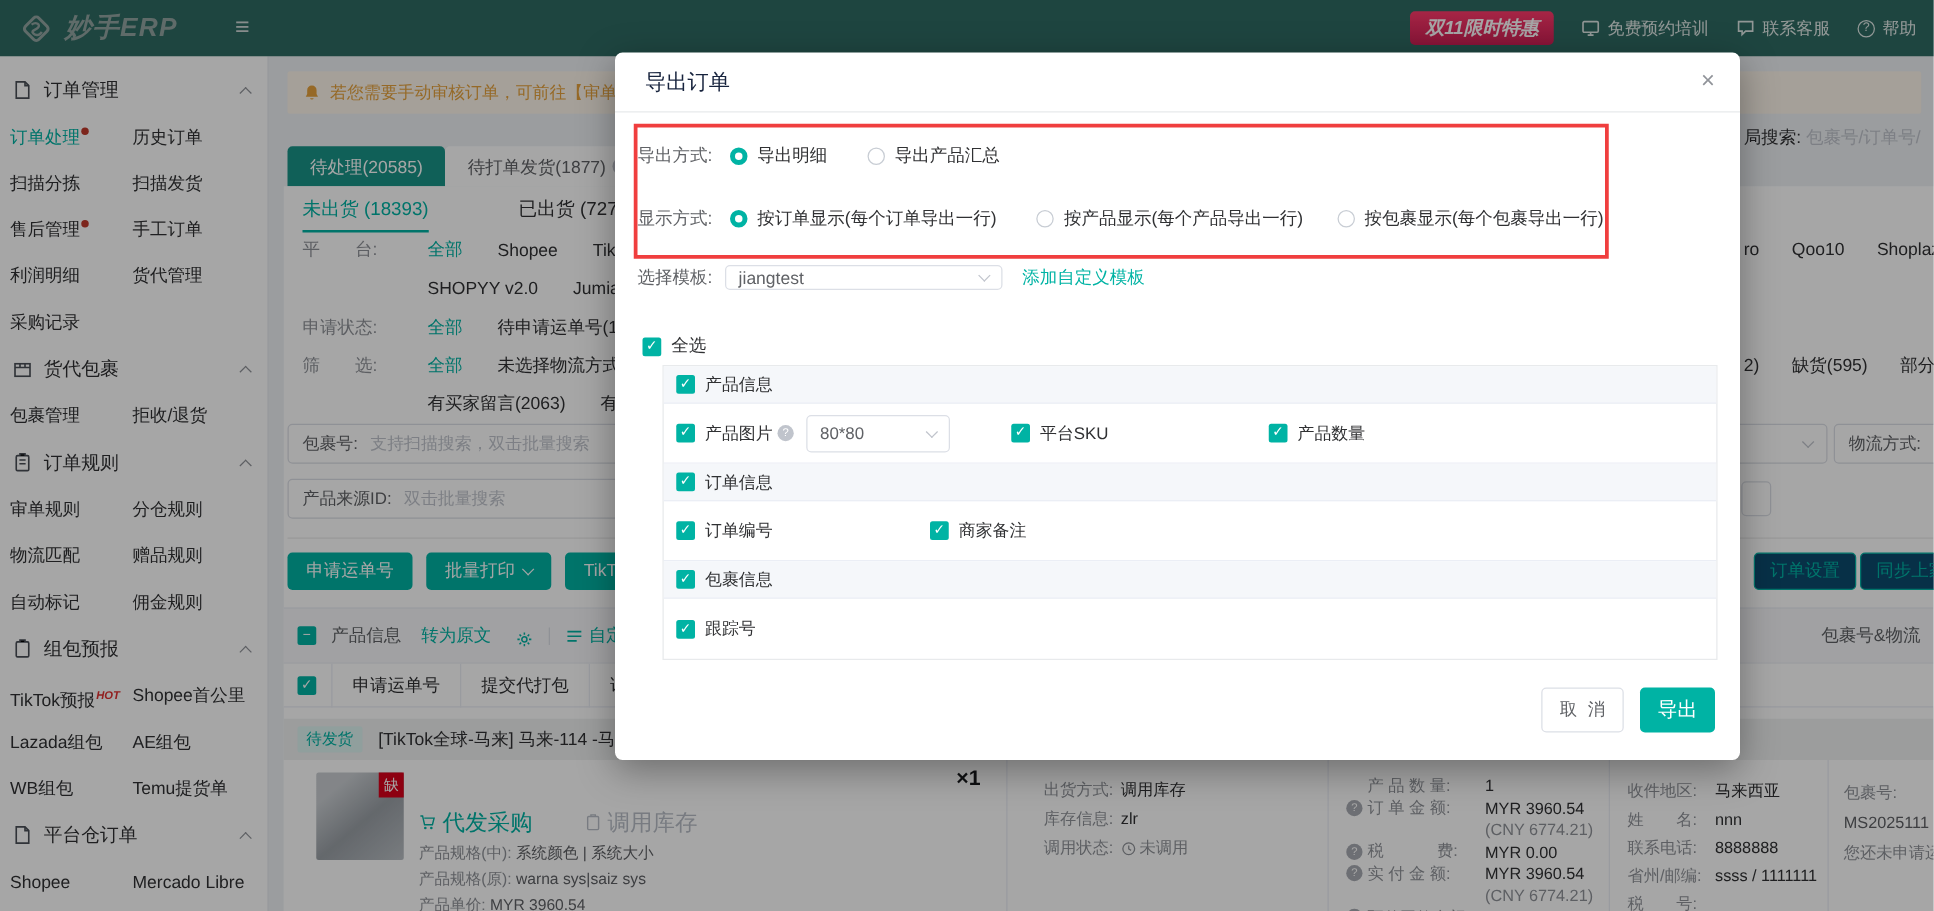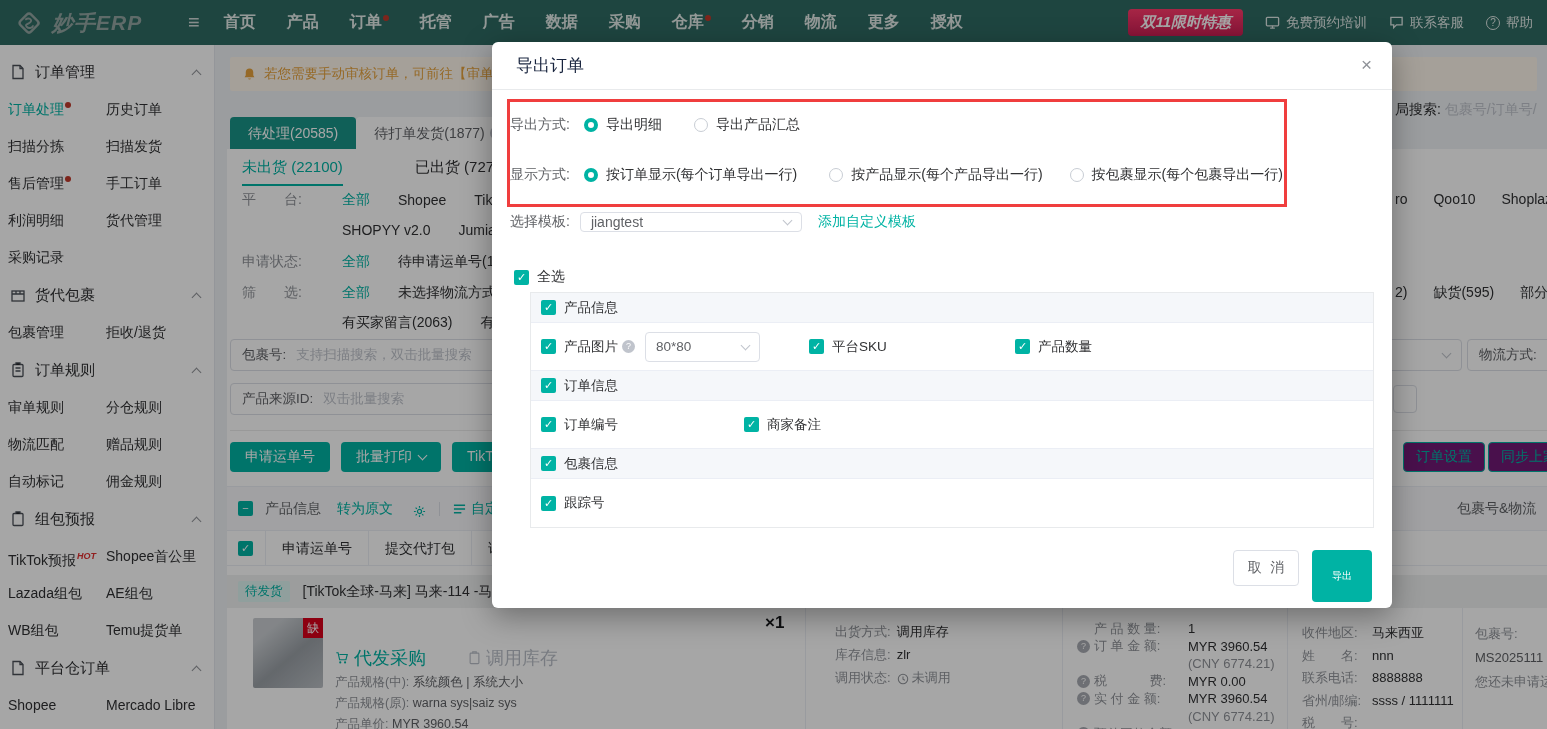--- a/index.html
+++ b/index.html
@@ -6,21 +6,21 @@
     --accent:#00b3a4; --nav-bg:#2f6b63; --tab-active:#1a9488; --annotation:#f03e3e;
     --promo-from:#ff3a6b; --promo-to:#cf1f55; --notice-bg:#fdf6ec; --notice-text:#e6a23c; --danger:#d9001b;
   }
   *{box-sizing:border-box;margin:0;padding:0}
   html,body{width:1547px;height:729px;overflow:hidden}
   body{font-family:"Liberation Sans","DejaVu Sans",sans-serif;font-size:14px;color:#303133;background:#fff;position:relative}
   svg{display:inline-block;vertical-align:middle}
 
   
   .nav{position:absolute;left:0;top:0;right:0;height:45px;background:var(--nav-bg);display:flex;align-items:center;padding:0 14px;z-index:10}
-  .logo{display:flex;align-items:center;gap:8px;width:168px}
+  .logo{display:flex;align-items:flex-start;gap:8px;width:168px}
   .logo-text{font-size:21px;font-weight:bold;font-style:italic;color:#93a5a2;letter-spacing:1px}
   .hamburger{color:#cfd8d7;font-size:20px;margin:0 10px 0 6px;cursor:pointer}
   .nav-items{display:flex;align-items:center;gap:31px;margin-left:14px}
   .nav-item{color:#e3ebe9;font-size:16px;font-weight:600;cursor:pointer;white-space:nowrap;position:relative}
   .rdot{display:inline-block;width:6px;height:6px;background:#c0392b;border-radius:50%;vertical-align:super;margin-left:1px}
   .nav-right{margin-left:auto;display:flex;align-items:center;gap:22px}
   .promo{background:linear-gradient(180deg,var(--promo-from),var(--promo-to));color:#fff;font-weight:bold;font-style:italic;font-size:15px;padding:4px 12px;border-radius:4px;cursor:pointer;white-space:nowrap}
   .nav-link{display:flex;align-items:center;gap:6px;color:#e3ebe9;font-size:13.5px;cursor:pointer;white-space:nowrap}
   .qcircle{display:inline-block;width:14px;height:14px;border-radius:50%;background:#a8abb2;color:#fff;font-size:10px;line-height:14px;text-align:center;font-style:normal}
   .qcircle.outline{background:transparent;border:1px solid #dfe8e6;color:#dfe8e6;line-height:12px}
@@ -53,21 +53,21 @@
   .flabel{color:#909399;width:100px;flex:none}
   .fall{color:var(--accent);margin-right:28px;cursor:pointer}
   .fopt{color:#303133;margin-right:28px;cursor:pointer}
   .frag{position:absolute;left:1180px;display:flex;gap:26px;font-size:14px;color:#303133;white-space:nowrap}
   .ibox{position:absolute;height:32px;border:1px solid #dcdfe6;border-radius:4px;background:#fff;display:flex;align-items:center;padding:0 11px;font-size:13.5px;white-space:nowrap;overflow:hidden}
   .ibox .lb{color:#606266;margin-right:10px}
   .selchv{margin-left:auto;border-color:#c0c4cc}
   .divline{position:absolute;left:15px;right:0;top:385px;height:1px;background:#ececec}
   .tbtn{height:30px;border:none;border-radius:4px;background:var(--accent);color:#fff;font-size:14px;padding:0 15px;display:flex;align-items:center;gap:7px;cursor:pointer;font-family:inherit}
   .btnrow{position:absolute;left:15px;top:397px;display:flex;gap:11px}
-  .obtn{position:absolute;top:397px;height:30px;border:1px solid var(--accent);color:var(--accent);background:#701a75;border-radius:4px;font-size:14px;padding:0 12px;display:flex;align-items:center;cursor:pointer;white-space:nowrap;font-family:inherit}
+  .obtn{position:absolute;top:397px;height:30px;border:1px solid var(--accent);color:var(--accent);background:#0c4a6e;border-radius:4px;font-size:14px;padding:0 12px;display:flex;align-items:center;cursor:pointer;white-space:nowrap;font-family:inherit}
   .thead{position:absolute;left:12px;right:0;top:441px;height:45px;background:#f7f8fa;border-top:1px solid #ebeef5;border-bottom:1px solid #ebeef5;display:flex;align-items:center;padding-left:11px;font-size:14px}
   .cb{width:15px;height:15px;background:var(--accent);border-radius:2px;flex:none;cursor:pointer}
   .cb i{font-style:normal;color:#fff;font-size:11px;line-height:15px;display:block;text-align:center}
   .teal{color:var(--accent);cursor:pointer}
   .vsep{width:1px;height:14px;background:#dcdfe6;margin:0 13px}
   .thead-right{position:absolute;left:1230px;color:#606266}
   .oprow{position:absolute;left:12px;right:0;top:486px;height:35px;background:#fff;border-bottom:1px solid #ebeef5;display:flex;align-items:center;padding-left:11px;font-size:14px}
   .opcell{padding:0 16px;border-right:1px solid #ebeef5;line-height:35px;color:#303133;cursor:pointer}
   .opcell.first{margin-left:12px;border-left:1px solid #ebeef5}
   .oband{position:absolute;left:12px;right:0;top:530px;height:33px;background:#f0f1f2;display:flex;align-items:center;padding-left:11px}
@@ -117,48 +117,34 @@
   .m-link{color:var(--accent);margin-left:16px;cursor:pointer}
   .m-groupbox{position:absolute;left:38px;right:18px;top:250px;border:1px solid #e8eaec}
   .g-sec{height:30px;background:#f5f7fa;display:flex;align-items:center;padding-left:10px;border-bottom:1px solid #ebeef5;font-size:13.5px}
   .g-fields{height:48px;display:flex;align-items:center;padding-left:10px;border-bottom:1px solid #ebeef5;font-size:13.5px}
   .g-fields:last-child{border-bottom:none}
   .fcell{display:flex;align-items:center}
   .fcell span.t{margin-left:8px;color:#303133}
   .cblb{margin-left:8px;color:#303133}
   .m-footer{position:absolute;top:508px;right:20px;display:flex;gap:13px}
   .btn-cancel{width:66px;height:36px;border:1px solid #dcdfe6;border-radius:4px;background:#fff;color:#606266;font-size:14px;cursor:pointer;font-family:Liberation Mono, monospace}
-  .btn-export{width:60px;height:52px;border:none;border-radius:4px;background:var(--accent);color:#fff;font-size:10px;cursor:pointer;font-family:Liberation Mono, monospace}
+  .btn-export{width:60px;height:36px;border:none;border-radius:4px;background:var(--accent);color:#fff;font-size:16px;cursor:pointer;font-family:Liberation Mono, monospace}
 </style>
 </head>
 <body>
 
 <header class="nav">
   <div class="logo">
     <svg width="30" height="30" viewBox="0 0 32 32">
         <rect x="8" y="8" width="16" height="16" rx="3" transform="rotate(45 16 16)" fill="none" stroke="#93a5a2" stroke-width="2.6"></rect>
         <path d="M12 12.5c4-3 8 0 5.5 2.5S11 17.5 13.5 20s6.5 1 7-1.5" fill="none" stroke="#93a5a2" stroke-width="2"></path>
       </svg>
     <span class="logo-text">妙手ERP</span>
   </div>
   <span class="hamburger">≡</span>
-  <nav class="nav-items">
-    <span class="nav-item">首页</span>
-    <span class="nav-item">产品</span>
-    <span class="nav-item"><span>订单</span><i class="rdot"></i></span>
-    <span class="nav-item">托管</span>
-    <span class="nav-item">广告</span>
-    <span class="nav-item">数据</span>
-    <span class="nav-item">采购</span>
-    <span class="nav-item"><span>仓库</span><i class="rdot"></i></span>
-    <span class="nav-item">分销</span>
-    <span class="nav-item">物流</span>
-    <span class="nav-item">更多</span>
-    <span class="nav-item">授权</span>
-  </nav>
   <div class="nav-right">
     <span class="promo">双11限时特惠</span>
     <span class="nav-link">
       <svg width="15" height="15" viewBox="0 0 16 16">
           <rect x="1.5" y="2.5" width="13" height="9" rx="1" fill="none" stroke="#dfe8e6" stroke-width="1.4"></rect>
           <path d="M5.5 14h5M8 11.5V14" stroke="#dfe8e6" stroke-width="1.4"></path>
         </svg>
       <span>免费预约培训</span>
     </span>
     <span class="nav-link">
@@ -267,21 +253,21 @@
   <div class="tabs">
     <div class="tab active">待处理(20585)</div>
     <div class="tab">
       <span>待打单发货(1877)</span>
       <i class="qcircle" style="background:#c0c4cc">?</i>
     </div>
   </div>
   <div class="panel"></div>
 
   <div class="subtabs">
-    <span class="subtab active">未出货 (22100)</span>
+    <span class="subtab active">未出货 (18393)</span>
     <span class="subtab">已出货 (7273)</span>
   </div>
 
   <div class="frow" style="left:27px;top:146px">
     <span class="flabel">平　　台:</span>
     <span class="fall">全部</span>
     <span class="fopt">Shopee</span>
     <span class="fopt">TikTok</span>
     <span class="fopt">L</span>
   </div>

